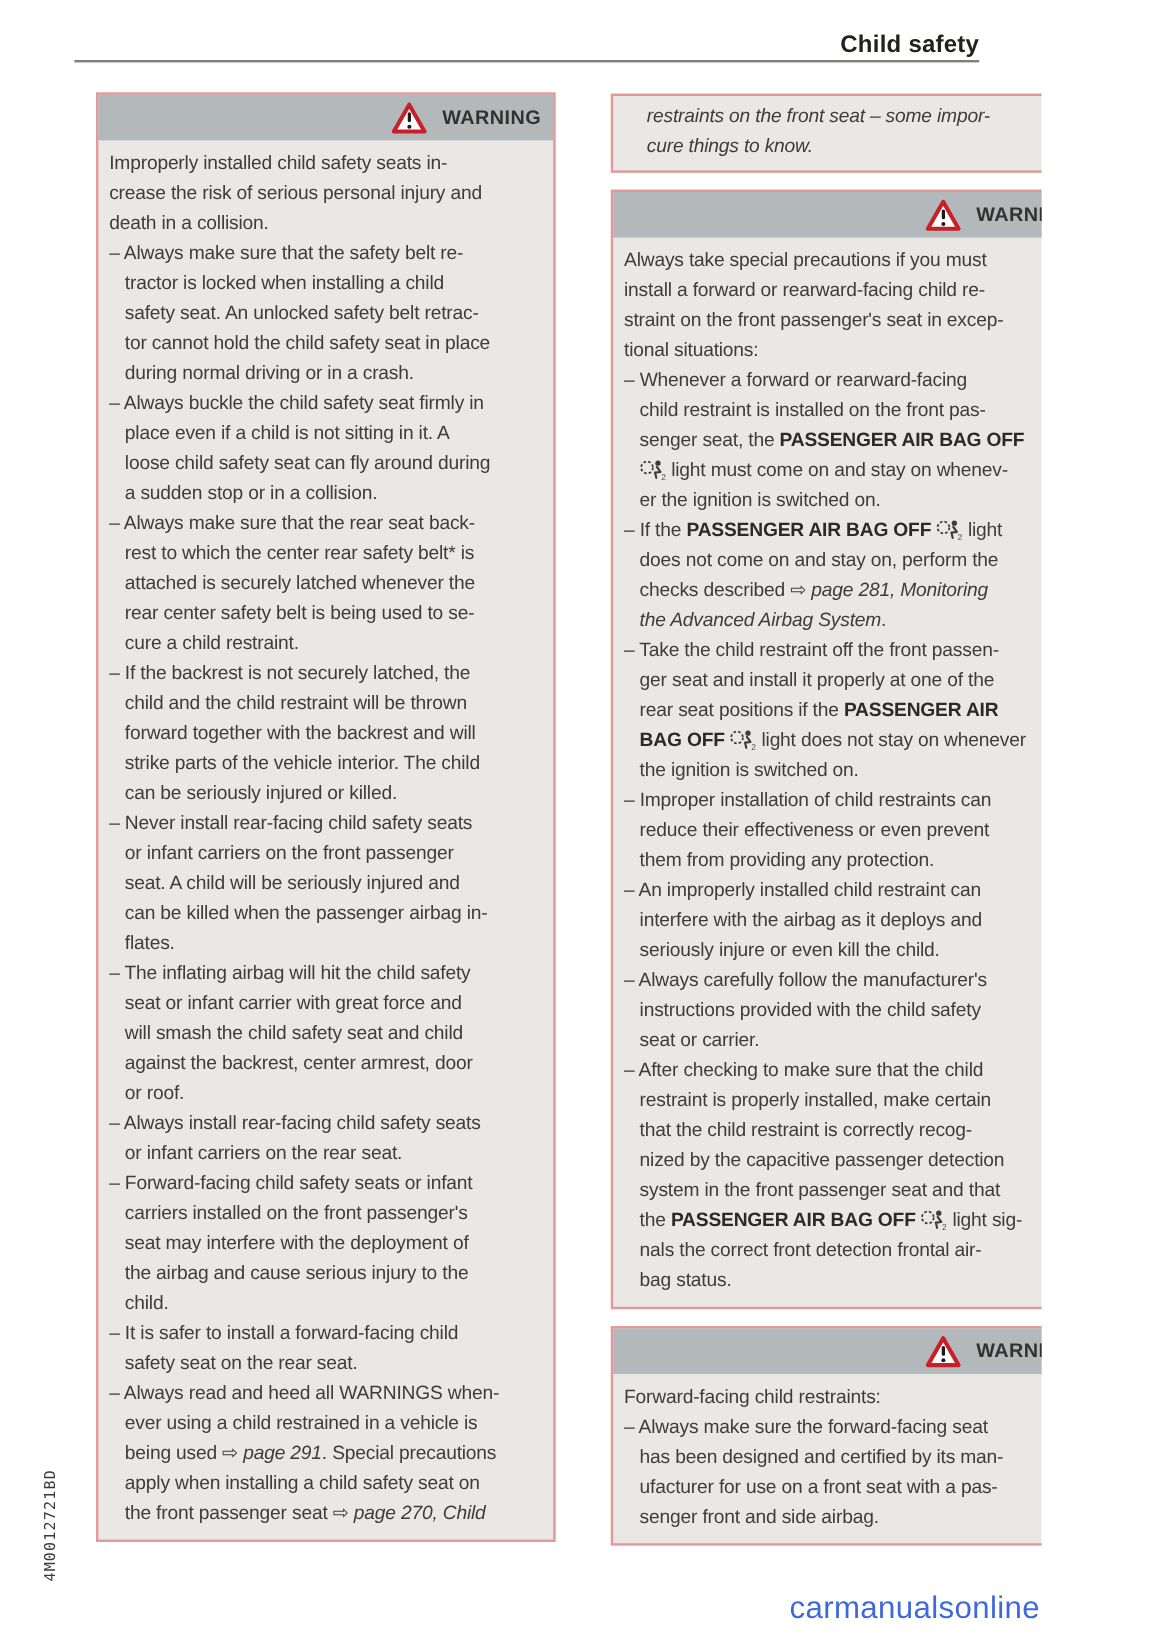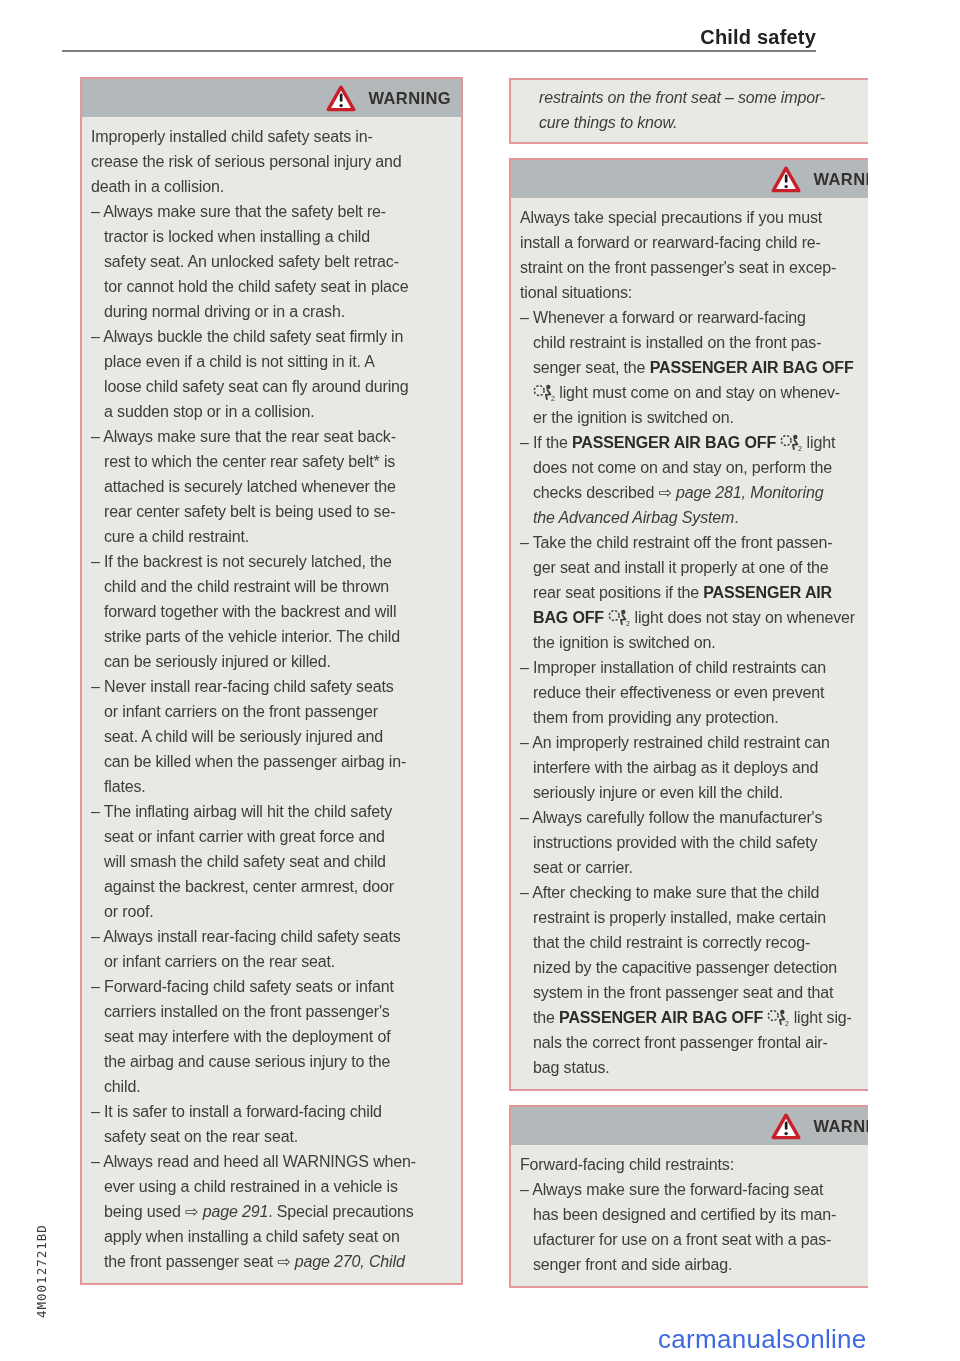--- a/index.html
+++ b/index.html
@@ -183,38 +183,38 @@
           <div class="line x1"><span class="b">BAG OFF </span><svg class="airbag-icon" width="22" height="17" viewBox="0 0 22 17">
     <circle cx="6.2" cy="6.6" r="4.9" fill="none" stroke="#3e3d39" stroke-width="1.5" stroke-dasharray="2.2 1.7"></circle>
     <circle cx="15.3" cy="3" r="2.2" fill="#3e3d39"></circle>
     <path d="M14.4 6 L17.4 10.3 L12.9 10.9 L13.9 15.2" fill="none" stroke="#3e3d39" stroke-width="1.8" stroke-linecap="round" stroke-linejoin="round"></path>
     <text x="18" y="16.6" font-size="7" fill="#3e3d39" font-family="Liberation Sans, sans-serif">2</text>
   </svg><span> light does not stay on whenever</span></div>
           <div class="line x1"><span>the ignition is switched on.</span></div>
           <div class="line"><span>– Improper installation of child restraints can</span></div>
           <div class="line x1"><span>reduce their effectiveness or even prevent</span></div>
           <div class="line x1"><span>them from providing any protection.</span></div>
-          <div class="line"><span>– An improperly restrained child restraint can</span></div>
+          <div class="line"><span>– An improperly installed child restraint can</span></div>
           <div class="line x1"><span>interfere with the airbag as it deploys and</span></div>
           <div class="line x1"><span>seriously injure or even kill the child.</span></div>
           <div class="line"><span>– Always carefully follow the manufacturer's</span></div>
           <div class="line x1"><span>instructions provided with the child safety</span></div>
           <div class="line x1"><span>seat or carrier.</span></div>
           <div class="line"><span>– After checking to make sure that the child</span></div>
           <div class="line x1"><span>restraint is properly installed, make certain</span></div>
           <div class="line x1"><span>that the child restraint is correctly recog-</span></div>
           <div class="line x1"><span>nized by the capacitive passenger detection</span></div>
           <div class="line x1"><span>system in the front passenger seat and that</span></div>
           <div class="line x1"><span>the </span><span class="b">PASSENGER AIR BAG OFF </span><svg class="airbag-icon" width="22" height="17" viewBox="0 0 22 17">
     <circle cx="6.2" cy="6.6" r="4.9" fill="none" stroke="#3e3d39" stroke-width="1.5" stroke-dasharray="2.2 1.7"></circle>
     <circle cx="15.3" cy="3" r="2.2" fill="#3e3d39"></circle>
     <path d="M14.4 6 L17.4 10.3 L12.9 10.9 L13.9 15.2" fill="none" stroke="#3e3d39" stroke-width="1.8" stroke-linecap="round" stroke-linejoin="round"></path>
     <text x="18" y="16.6" font-size="7" fill="#3e3d39" font-family="Liberation Sans, sans-serif">2</text>
   </svg><span> light sig-</span></div>
-          <div class="line x1"><span>nals the correct front passenger frontal air-</span></div>
+          <div class="line x1"><span>nals the correct front detection frontal air-</span></div>
           <div class="line x1"><span>bag status.</span></div>
         </div>
       </section>
       <section class="box warning">
         <div class="box-header">
           <svg class="warn-tri" width="30" height="27" viewBox="0 0 30 27">
     <path d="M15 2.2 L27.8 24.6 L2.2 24.6 Z" fill="#ffffff" stroke="#c8202a" stroke-width="3.4" stroke-linejoin="round"></path>
     <rect x="13.8" y="8.6" width="2.7" height="8.2" rx="1.3" fill="#1a1a1a"></rect>
     <circle cx="15.15" cy="20.6" r="1.7" fill="#1a1a1a"></circle>
   </svg>

